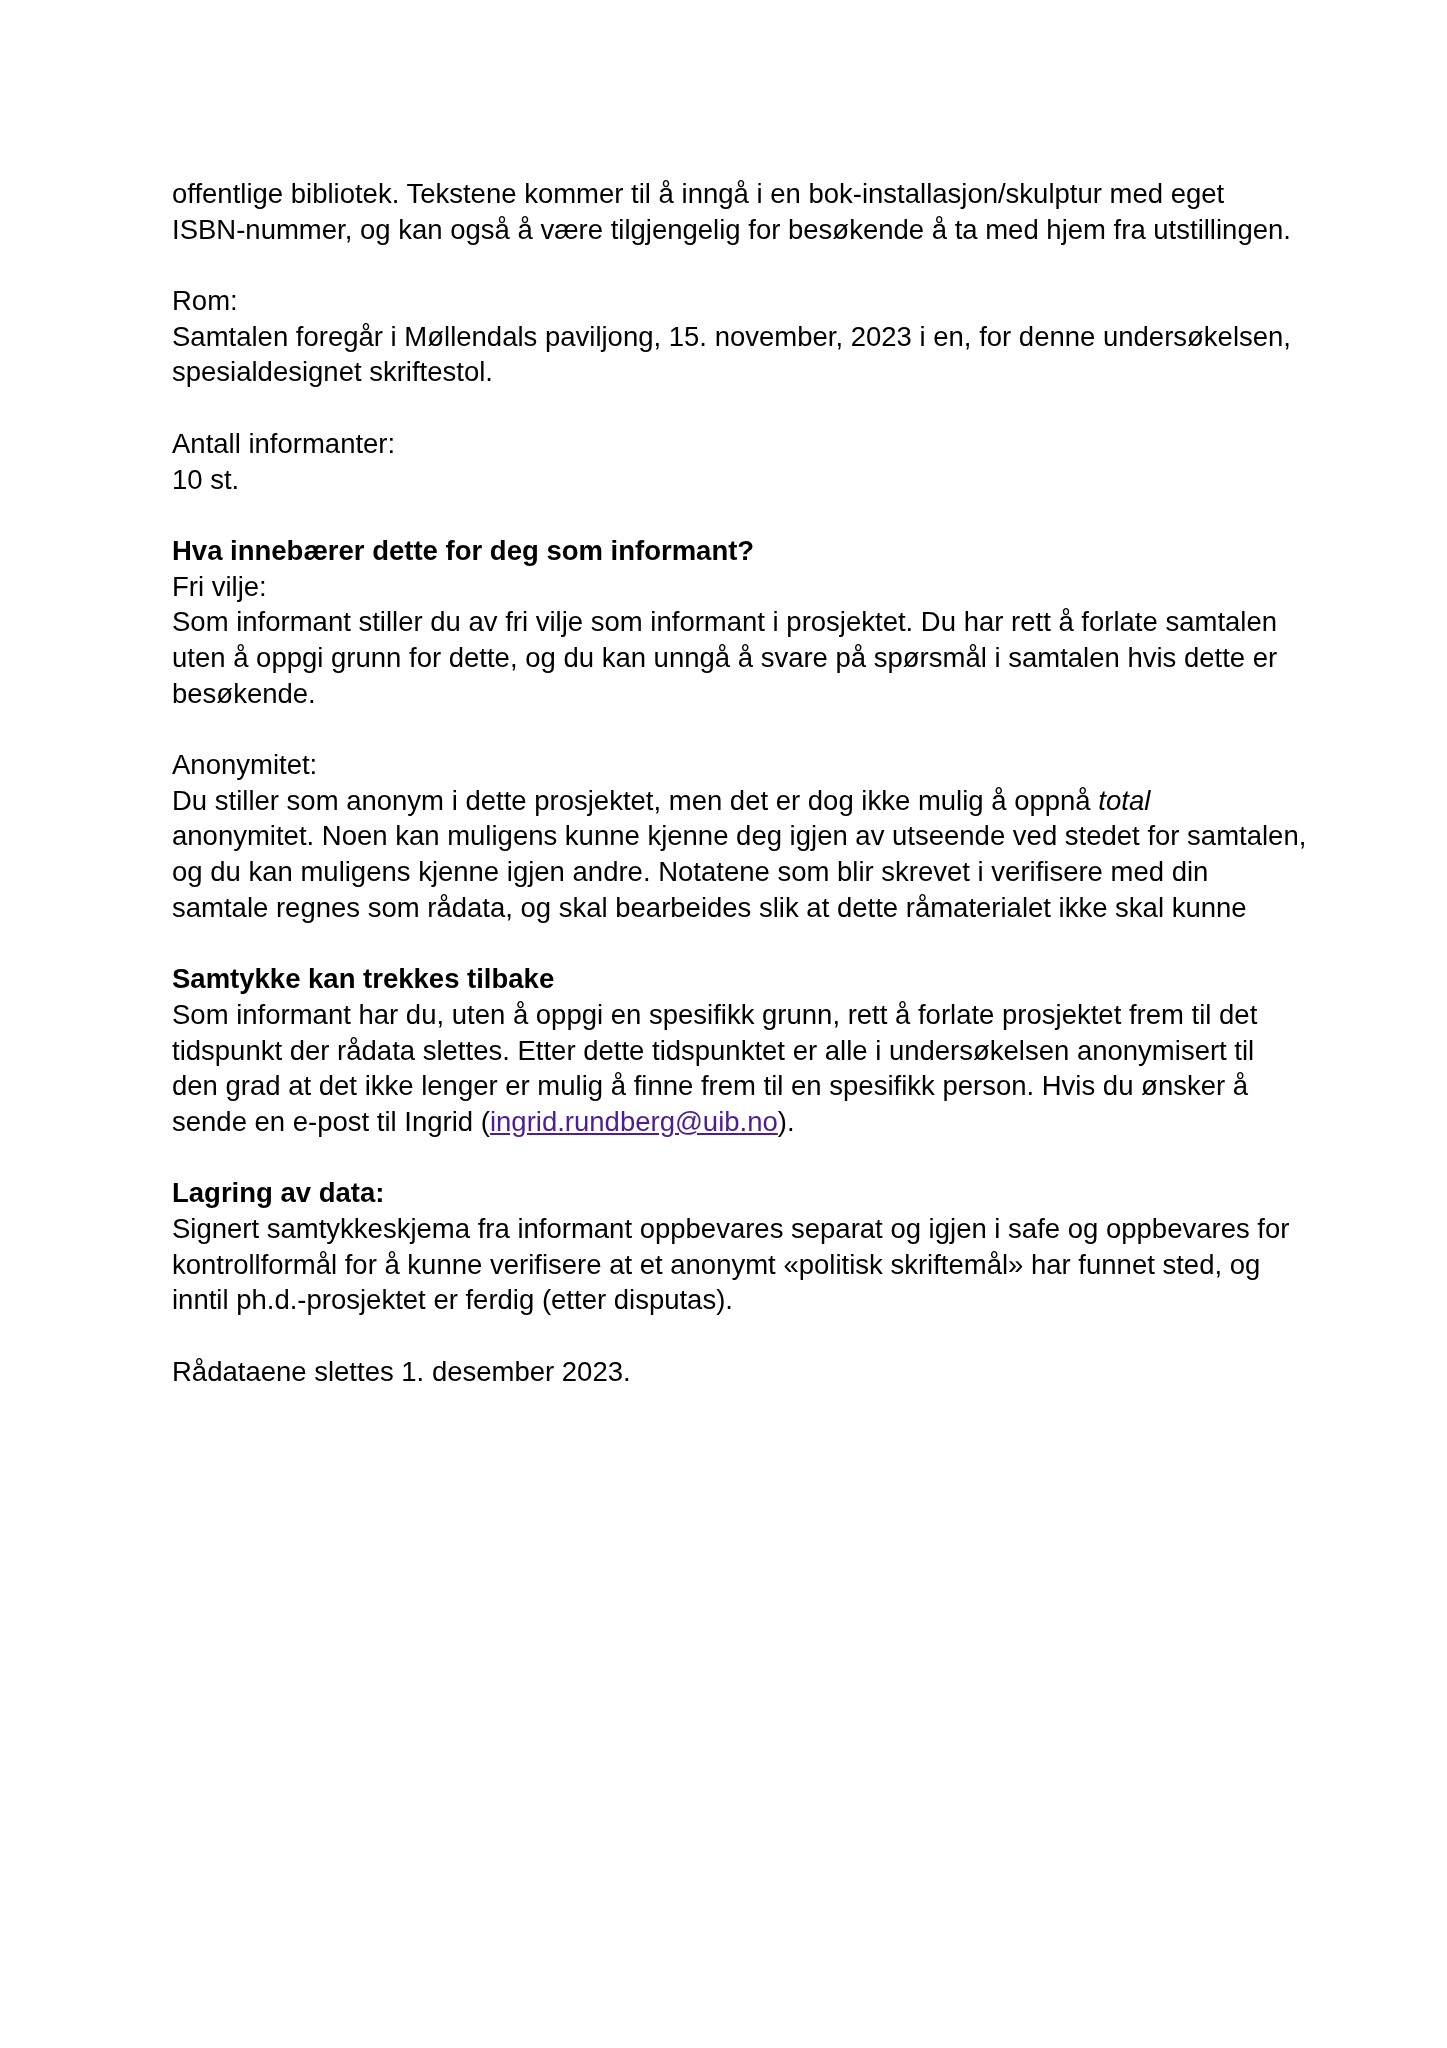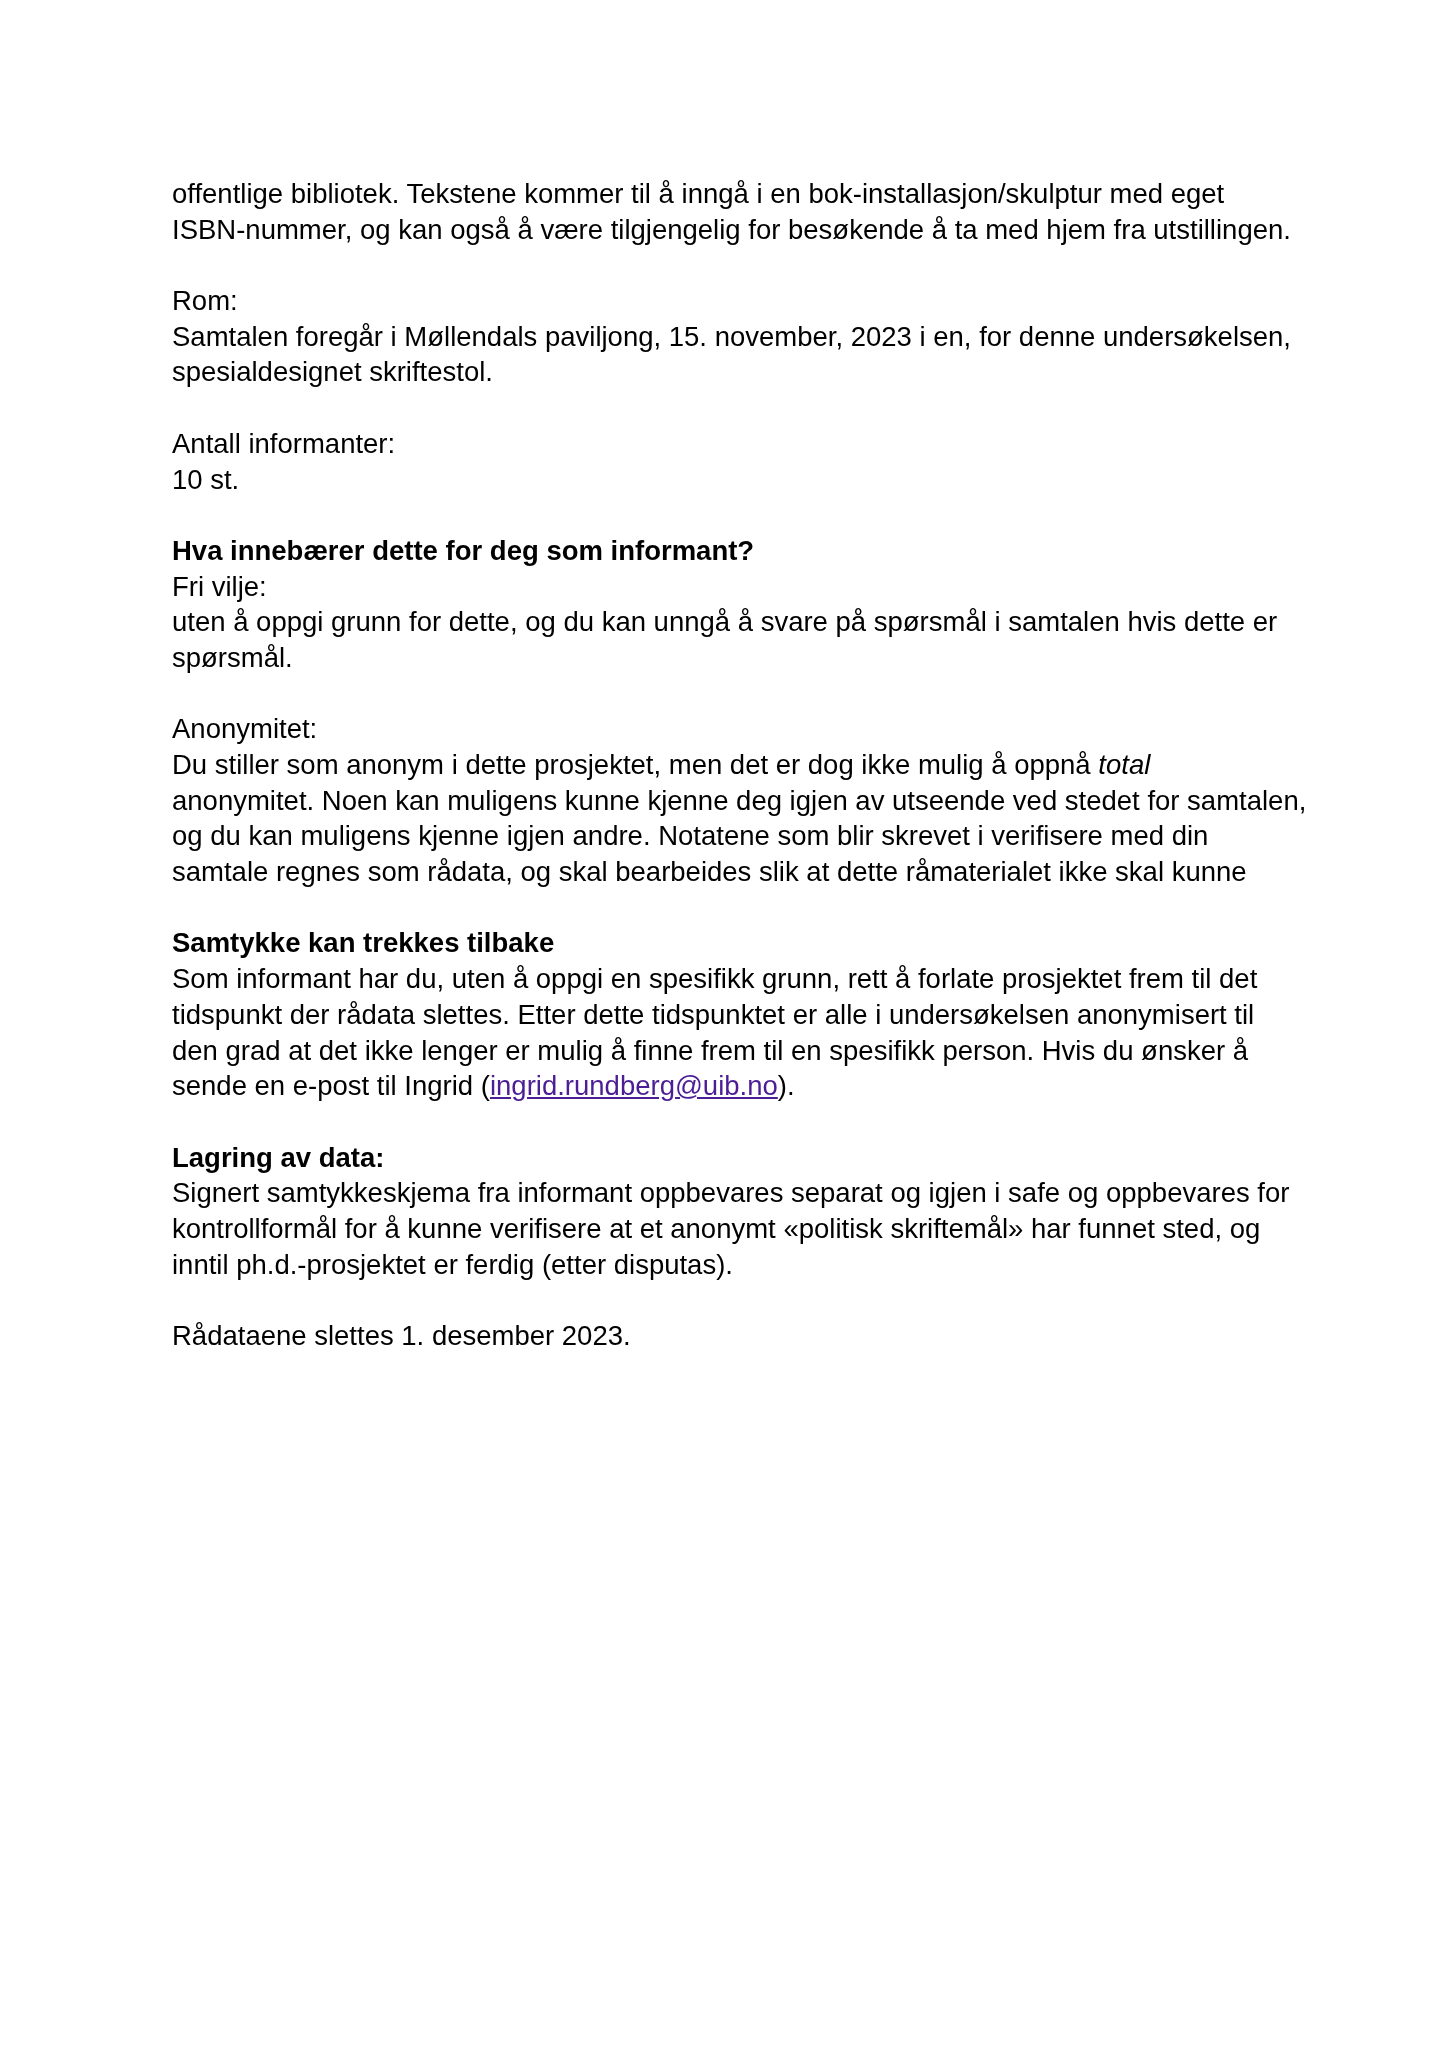--- a/index.html
+++ b/index.html
@@ -55,22 +55,23 @@
       <div class="block paragraph">
         <div class="line"><span>Antall informanter:</span></div>
         <div class="line"><span>10 st.</span></div>
       </div>
       <div class="block spacer"></div>
       <div class="block heading">
         <div class="line"><span>Hva innebærer dette for deg som informant?</span></div>
       </div>
       <div class="block paragraph">
         <div class="line"><span>Fri vilje:</span></div>
+        <div class="line"><span>Som informant stiller du av fri vilje som informant i prosjektet. Du har rett å forlate samtalen</span></div>
         <div class="line"><span>uten å oppgi grunn for dette, og du kan unngå å svare på spørsmål i samtalen hvis dette er</span></div>
-        <div class="line"><span>spørsmål.</span></div>
+        <div class="line"><span>besøkende.</span></div>
       </div>
       <div class="block spacer"></div>
       <div class="block paragraph">
         <div class="line"><span>Anonymitet:</span></div>
         <div class="line"><span>Du stiller som anonym i dette prosjektet, men det er dog ikke mulig å oppnå </span><span class="italic">total</span></div>
         <div class="line"><span>anonymitet. Noen kan muligens kunne kjenne deg igjen av utseende ved stedet for samtalen,</span></div>
         <div class="line"><span>og du kan muligens kjenne igjen andre. Notatene som blir skrevet i verifisere med din</span></div>
         <div class="line"><span>samtale regnes som rådata, og skal bearbeides slik at dette råmaterialet ikke skal kunne</span></div>
       </div>
       <div class="block spacer"></div>

